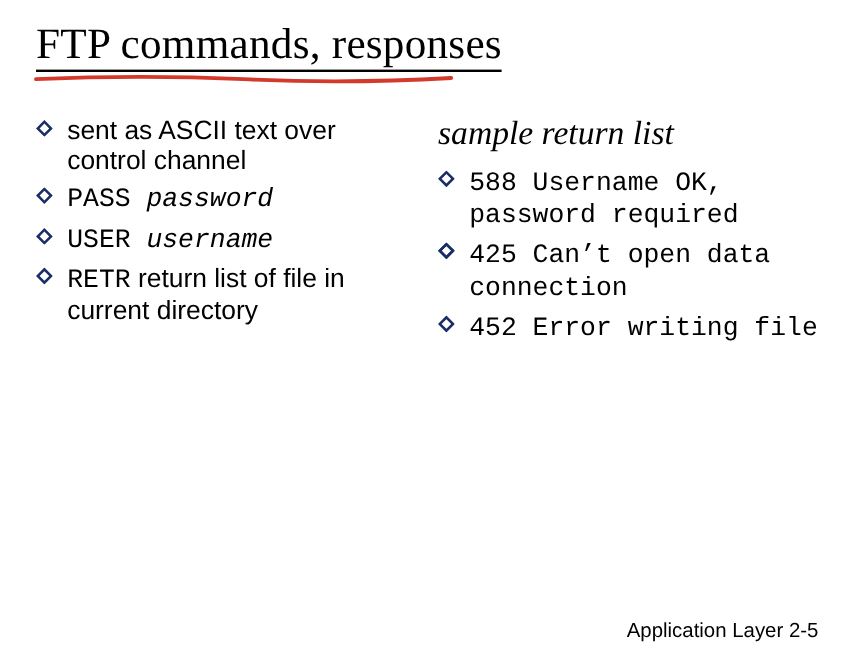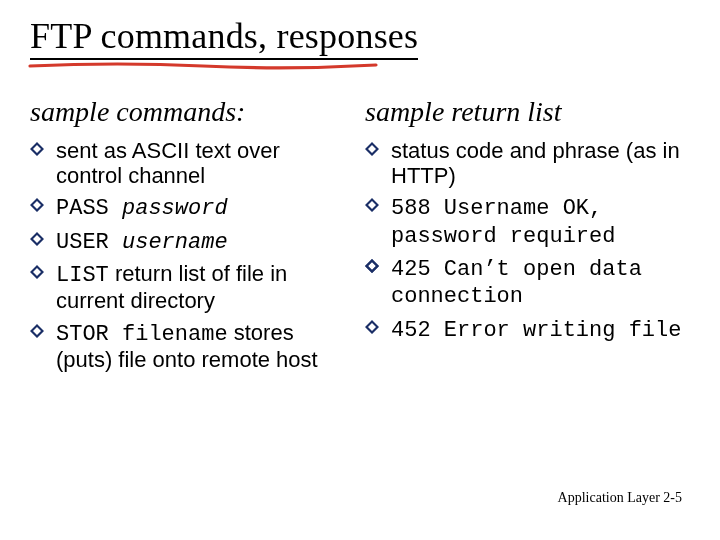--- a/index.html
+++ b/index.html
@@ -76,41 +76,40 @@
     color: #1a2e66;
   }
   .bullet-icon svg { display:block; }
   .mono {
     font-family: "Courier New", Courier, monospace;
     font-weight: normal;
   }
   .footer {
     position: absolute;
     right: 30px;
-    bottom: 34px;
-    font-size: 14px;
-    font-family: Liberation Serif, serif;
+    bottom: 4px;
+    font-size: 17px;
+    font-family: Liberation Sans, sans-serif;
   }
 </style>
 </head>
 <body>
 
 <div class="slide">
   <h1 class="title">FTP commands, responses</h1>
 
   <div class="underline-red">
     <svg viewBox="0 0 350 8" width="350" height="8">
       <path d="M2 4 Q 90 0 175 4 T 348 3" stroke="#d4392b" stroke-width="3.2" fill="none" stroke-linecap="round"></path>
     </svg>
   </div>
 
   <div class="cols">
 
     <div class="col">
-      <h2 class="subhead">sample commands:</h2>
       <ul class="bullets">
 
         <li>
           <span class="bullet-icon">
             <svg viewBox="0 0 14 14" width="14" height="14">
                 <path d="M7 0 L14 7 L7 14 L0 7 Z M7 3 L11 7 L7 11 L3 7 Z" fill="currentColor" fill-rule="evenodd"></path>
               </svg>
           </span>
           <span>sent as ASCII text over control channel</span>
         </li>
@@ -132,48 +131,32 @@
           </span>
           <span class="mono">USER</span><span class="mono" style="font-style:italic;"> username</span>
         </li>
 
         <li>
           <span class="bullet-icon">
             <svg viewBox="0 0 14 14" width="14" height="14">
                 <path d="M7 0 L14 7 L7 14 L0 7 Z M7 3 L11 7 L7 11 L3 7 Z" fill="currentColor" fill-rule="evenodd"></path>
               </svg>
           </span>
-          <span class="mono">LIST</span><span> return list of file in current directory</span>
-        </li>
-
-
-        <li>
-          <span class="bullet-icon">
-            <svg viewBox="0 0 14 14" width="14" height="14">
-                <path d="M7 0 L14 7 L7 14 L0 7 Z M7 3 L11 7 L7 11 L3 7 Z" fill="currentColor" fill-rule="evenodd"></path>
-              </svg>
-          </span>
-          <span class="mono">STOR filename</span><span> stores (puts) file onto remote host</span>
-        </li>
+          <span class="mono">RETR</span><span> return list of file in current directory</span>
+        </li>
+
+
 
       </ul>
     </div>
 
     <div class="col">
       <h2 class="subhead">sample return list</h2>
       <ul class="bullets">
 
-        <li>
-          <span class="bullet-icon">
-            <svg viewBox="0 0 14 14" width="14" height="14">
-                <path d="M7 0 L14 7 L7 14 L0 7 Z M7 3 L11 7 L7 11 L3 7 Z" fill="currentColor" fill-rule="evenodd"></path>
-              </svg>
-          </span>
-          <span>status code and phrase (as in HTTP)</span>
-        </li>
 
         <li>
           <span class="bullet-icon">
             <svg viewBox="0 0 14 14" width="14" height="14">
                 <path d="M7 0 L14 7 L7 14 L0 7 Z M7 3 L11 7 L7 11 L3 7 Z" fill="currentColor" fill-rule="evenodd"></path>
               </svg>
           </span>
           <span class="mono">588 Username OK, password required</span>
         </li>
 

